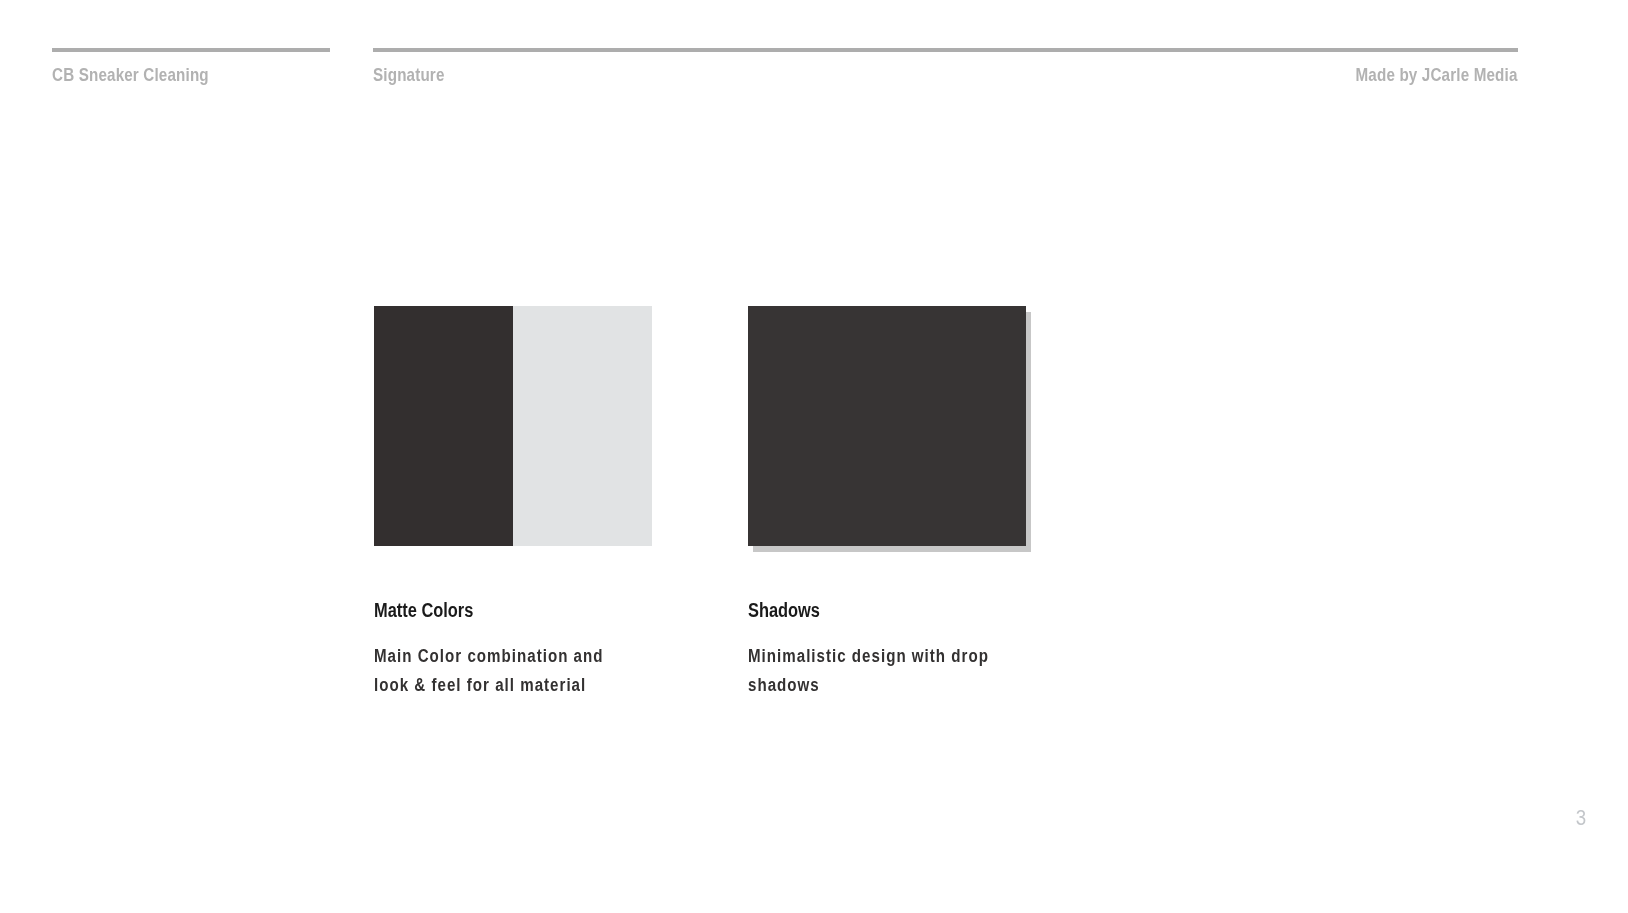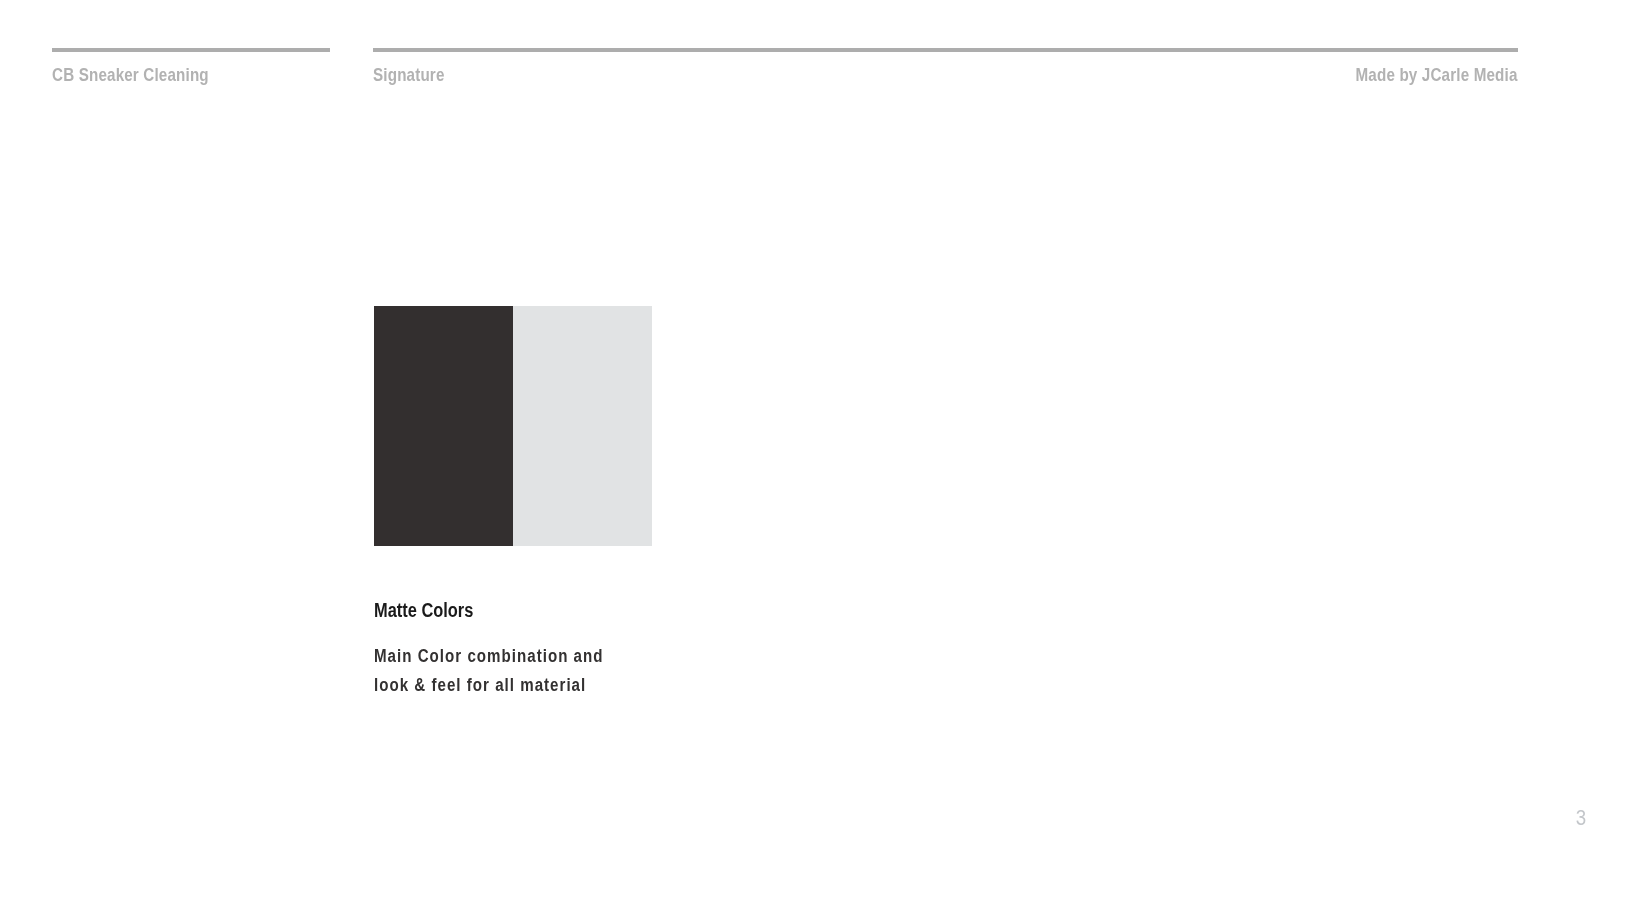--- a/index.html
+++ b/index.html
@@ -169,17 +169,25 @@
   <div class="card card-1">
     <div class="swatch swatch-split">
       <div class="half-dark"></div>
       <div class="half-light"></div>
     </div>
     <div class="card-title">Matte Colors</div>
     <div class="card-body">Main Color combination and
 look &amp; feel for all material</div>
   </div>
 
+  <div class="card card-2">
+    <div class="swatch">
+      <div class="swatch-solid"></div>
+    </div>
+    <div class="card-title">Shadows</div>
+    <div class="card-body">Minimalistic design with drop
+shadows</div>
+  </div>
 
 
 </div>
 
 <div class="page-number">3</div>
 
 </body></html>

